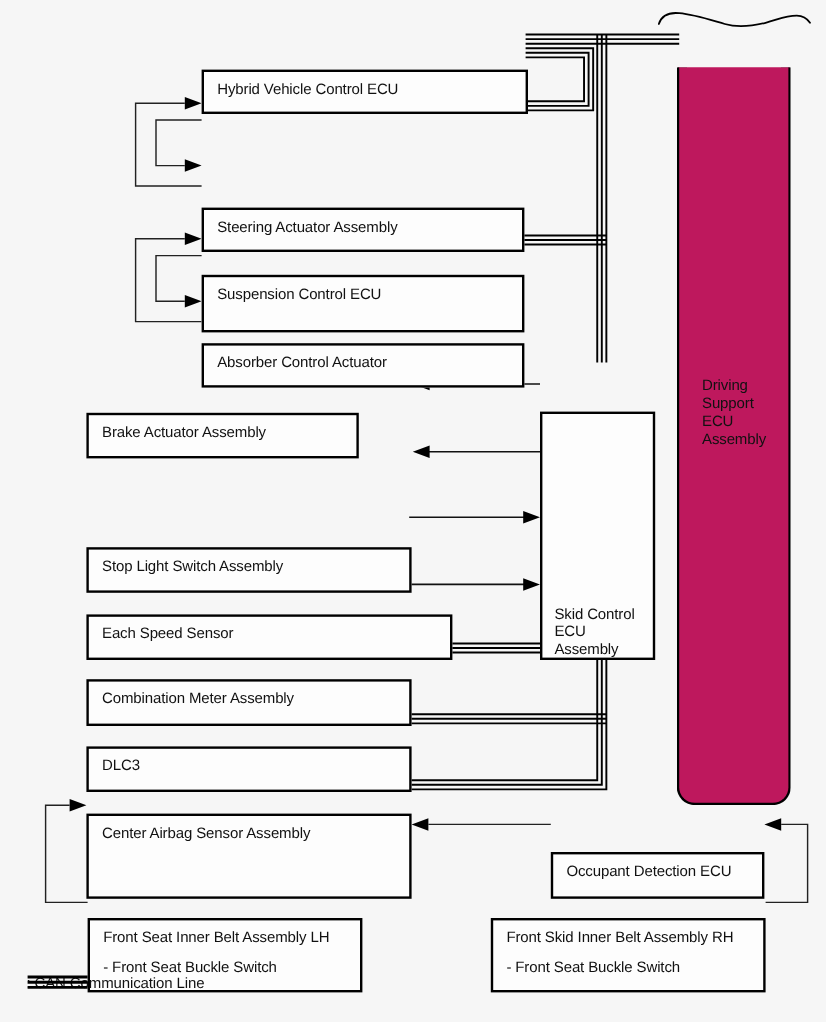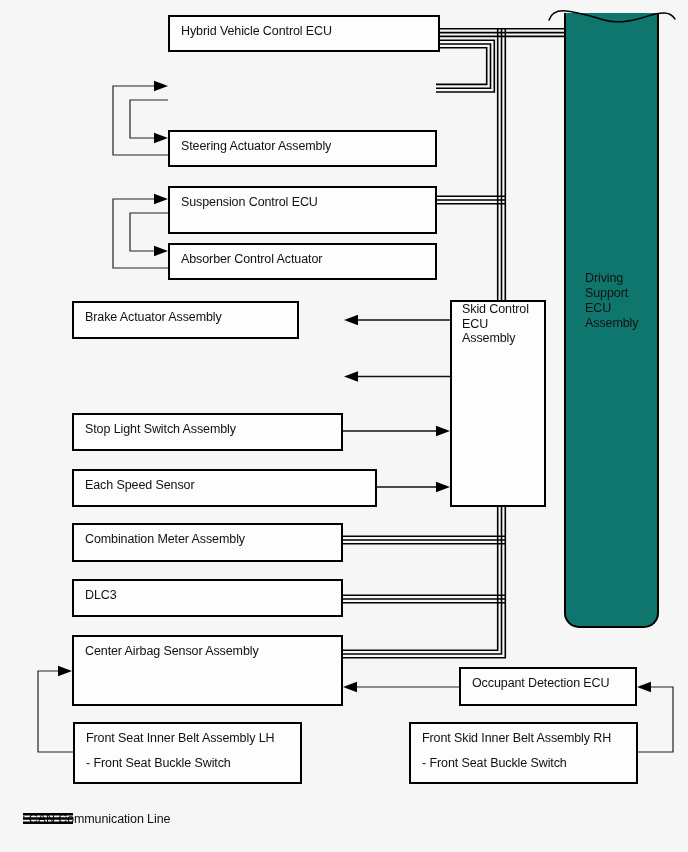--- a/index.html
+++ b/index.html
@@ -7,30 +7,30 @@
     position:relative;width:688px;height:852px;background:#f6f6f6;
     font-family:"Liberation Sans","DejaVu Sans",sans-serif;
     color:#111;overflow:hidden;
   }
   svg{position:absolute;left:0;top:0;}
   #wires{z-index:1;}
   #wave-overlay{z-index:3;}
   .box{
     position:absolute;box-sizing:border-box;background:#fdfdfd;
     border:2px solid #000;z-index:2;
-    font-size:12.5px;letter-spacing:-0.1px;line-height:14px;
+    font-size:12.5px;letter-spacing:-0.1px;line-height:14px;margin-top:43px;
   }
   .box .lbl{display:block;padding:7px 4px 0 11px;white-space:nowrap;}
   .box .sub{display:block;padding:11px 4px 0 11px;white-space:nowrap;}
   #box-skid-control-ecu{
-    display:flex;flex-direction:column;justify-content:flex-start;
+    display:flex;flex-direction:column;justify-content:flex-end;
   }
   #box-skid-control-ecu .lbl{white-space:normal;width:76px;padding:0 0 0 10px;line-height:14.5px;}
   #box-driving-support{
-    border-top:none;background:#0f766e;
+    border-top:none;background:#be185d;
     border-radius:0 0 15px 15px;
   }
   #box-driving-support .lbl{white-space:normal;width:58px;padding:258px 0 0 19px;line-height:15px;}
   #legend{
     position:absolute;left:22px;top:812px;display:flex;align-items:center;z-index:2;
   }
   #legend .sym{display:block;margin-right:7px;}
   #legend .txt{font-size:12.5px;letter-spacing:-0.1px;}
 </style>
 </head>

